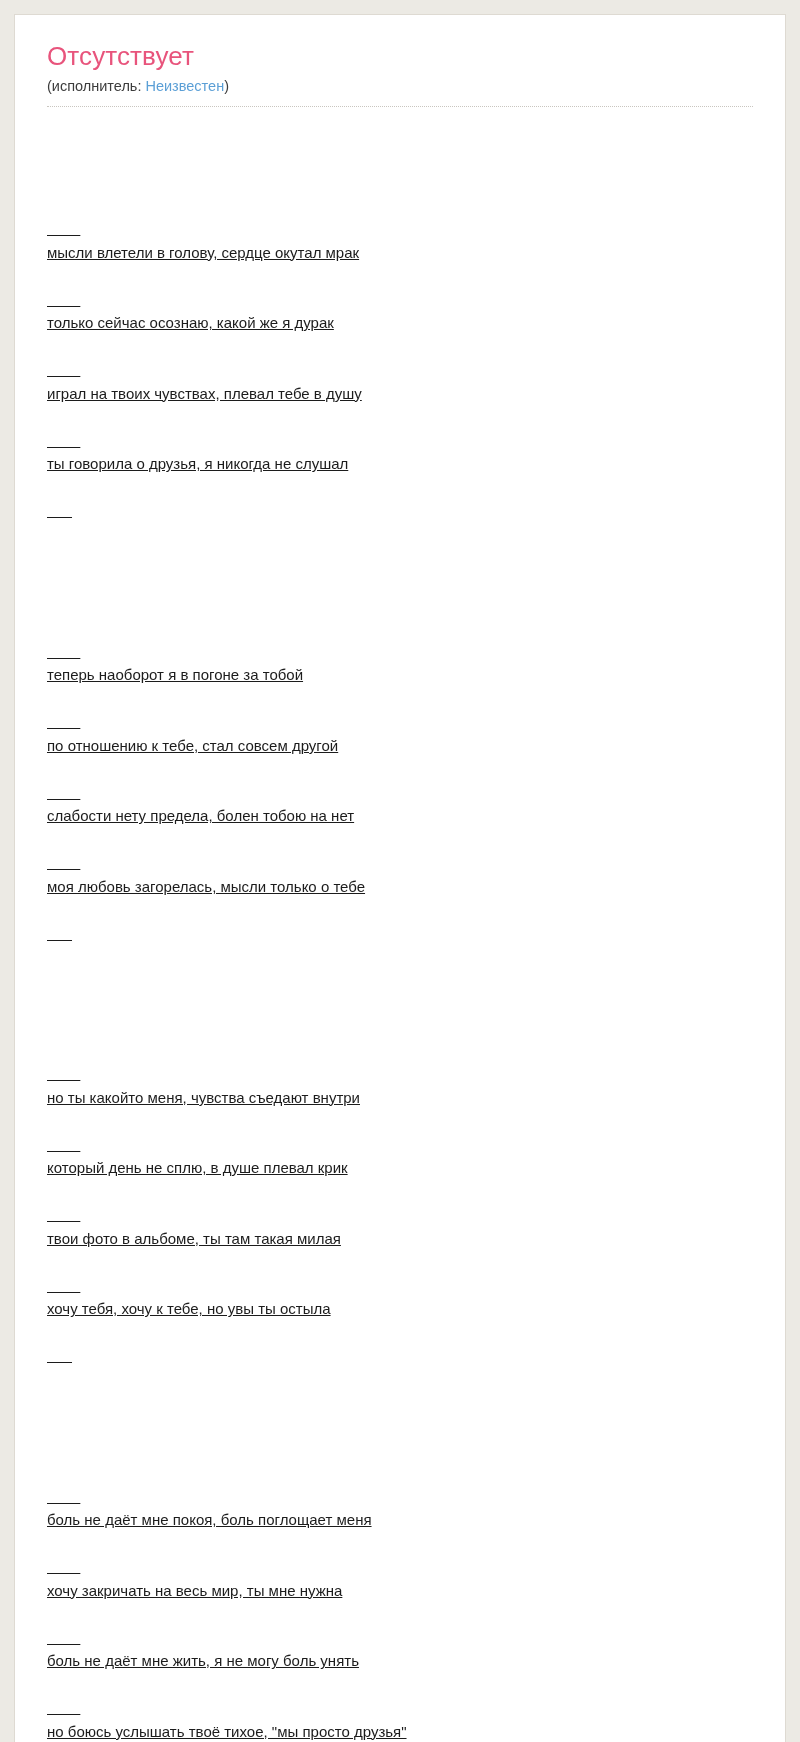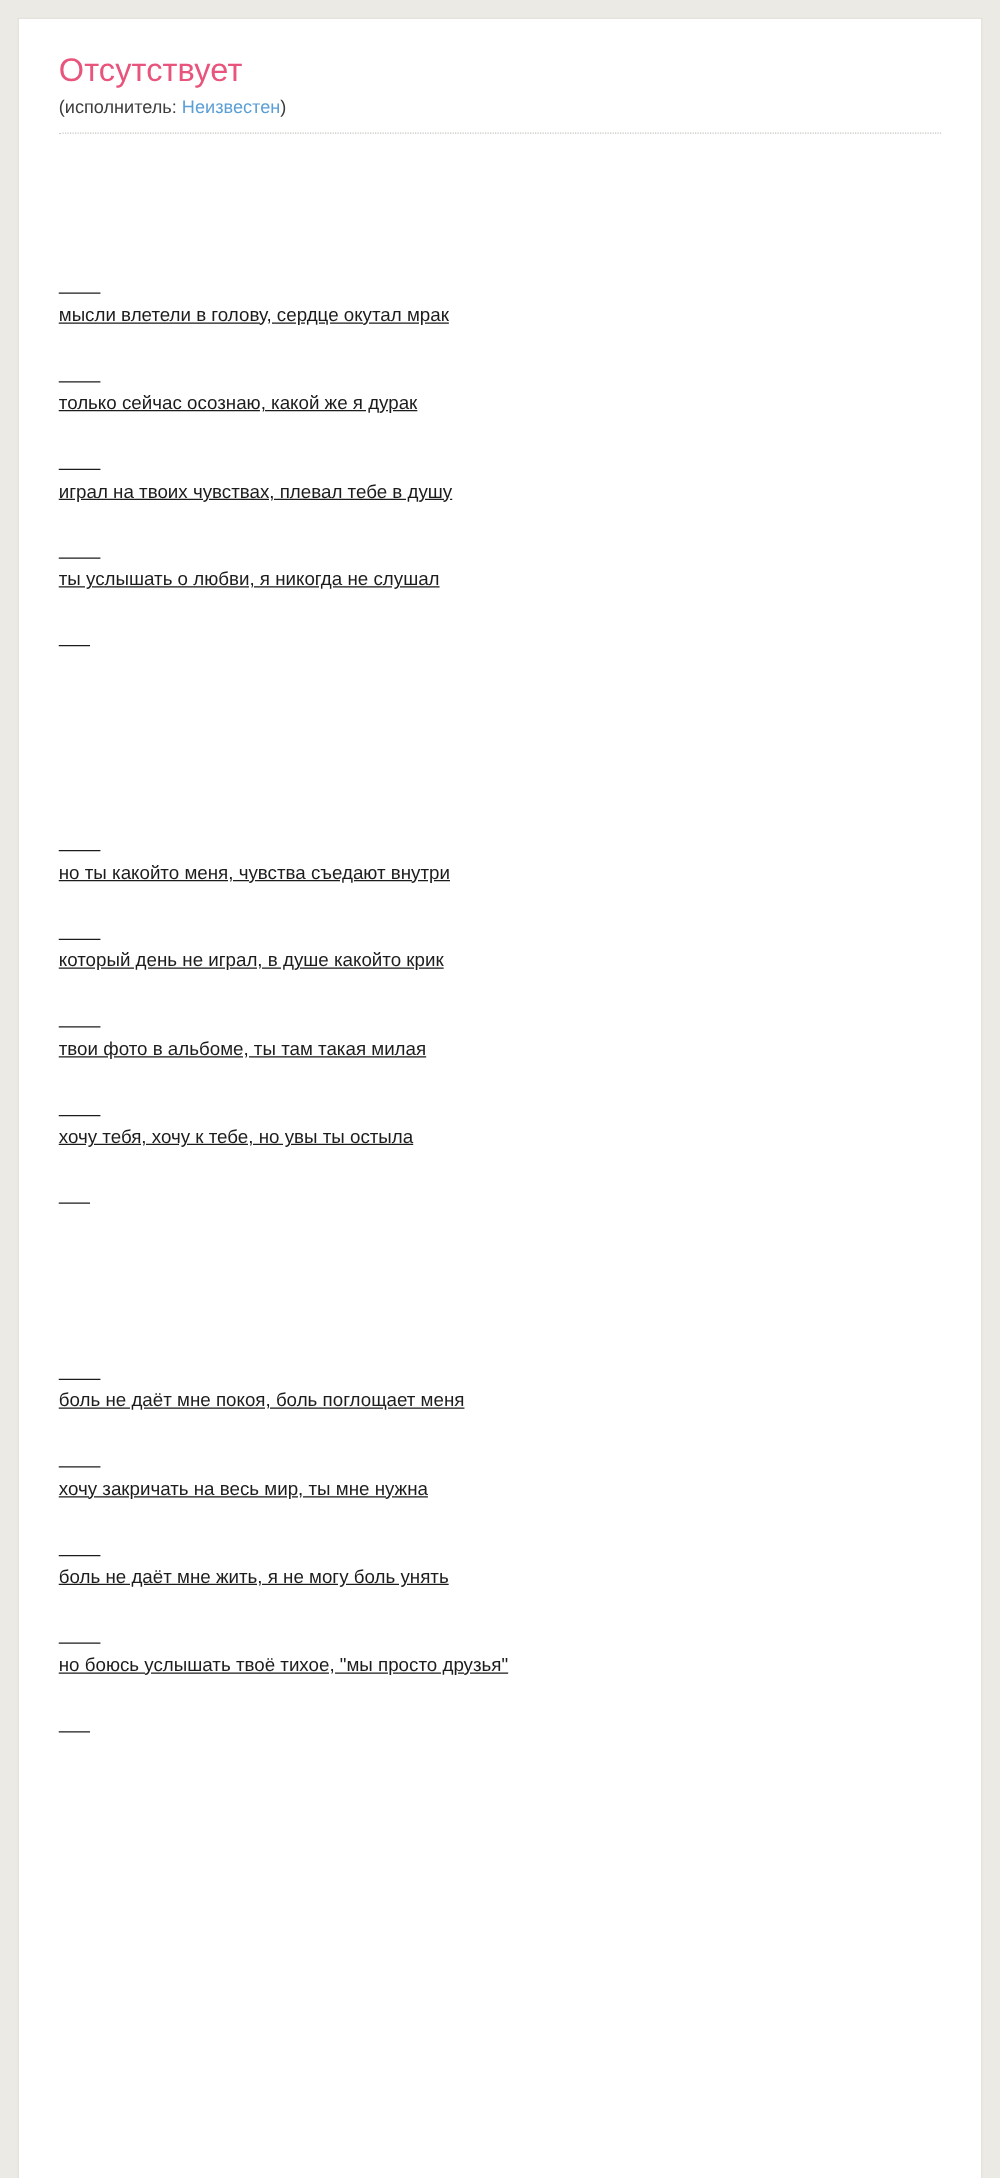--- a/index.html
+++ b/index.html
@@ -88,27 +88,33 @@
       <span>(исполнитель:</span>
       <a class="artist-link" href="#">Неизвестен</a><span>)</span>
     </div>
 
     <div class="lyrics">
 
       <div class="stanza">
         <span class="line">мысли влетели в голову, сердце окутал мрак</span>
         <span class="line">только сейчас осознаю, какой же я дурак</span>
         <span class="line">играл на твоих чувствах, плевал тебе в душу</span>
-        <span class="line">ты услышать о любви, я никогда не слушал</span>
+        <span class="line">ты говорила о друзья, я никогда не слушал</span>
       </div>
 
+      <div class="stanza">
+        <span class="line">теперь наоборот я в погоне за тобой</span>
+        <span class="line">по отношению к тебе, стал совсем другой</span>
+        <span class="line">слабости нету предела, болен тобою на нет</span>
+        <span class="line">моя любовь загорелась, мысли только о тебе</span>
+      </div>
 
       <div class="stanza">
         <span class="line">но ты какойто меня, чувства съедают внутри</span>
-        <span class="line">который день не играл, в душе какойто крик</span>
+        <span class="line">который день не сплю, в душе плевал крик</span>
         <span class="line">твои фото в альбоме, ты там такая милая</span>
         <span class="line">хочу тебя, хочу к тебе, но увы ты остыла</span>
       </div>
 
       <div class="stanza">
         <span class="line">боль не даёт мне покоя, боль поглощает меня</span>
         <span class="line">хочу закричать на весь мир, ты мне нужна</span>
         <span class="line">боль не даёт мне жить, я не могу боль унять</span>
         <span class="line">но боюсь услышать твоё тихое, "мы просто друзья"</span>
       </div>

